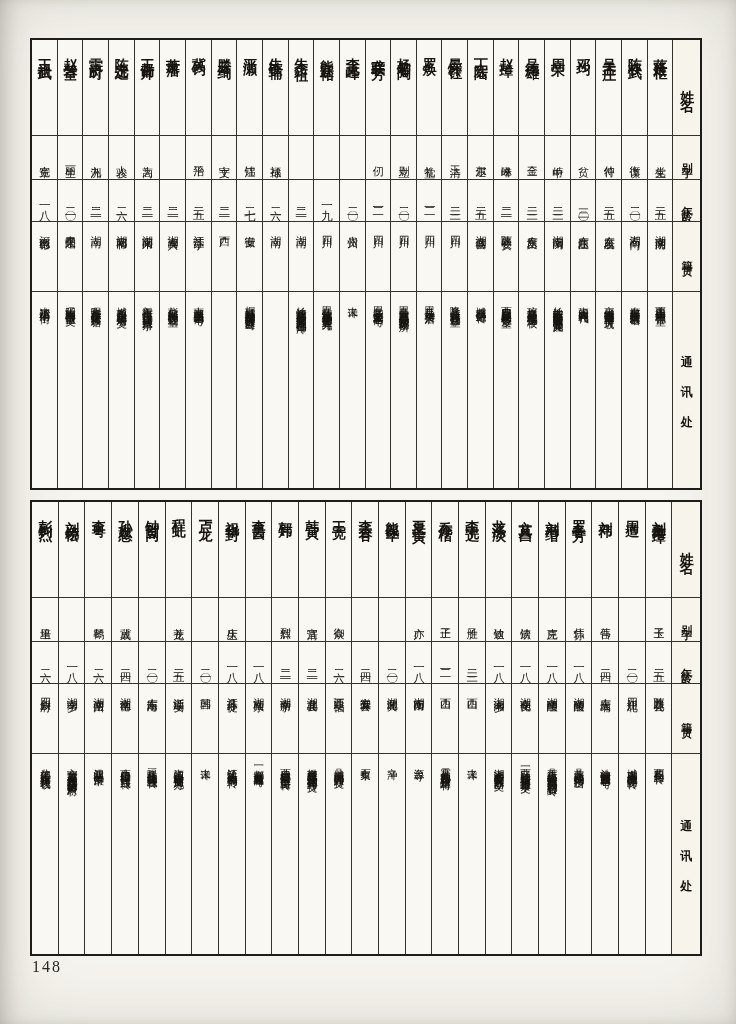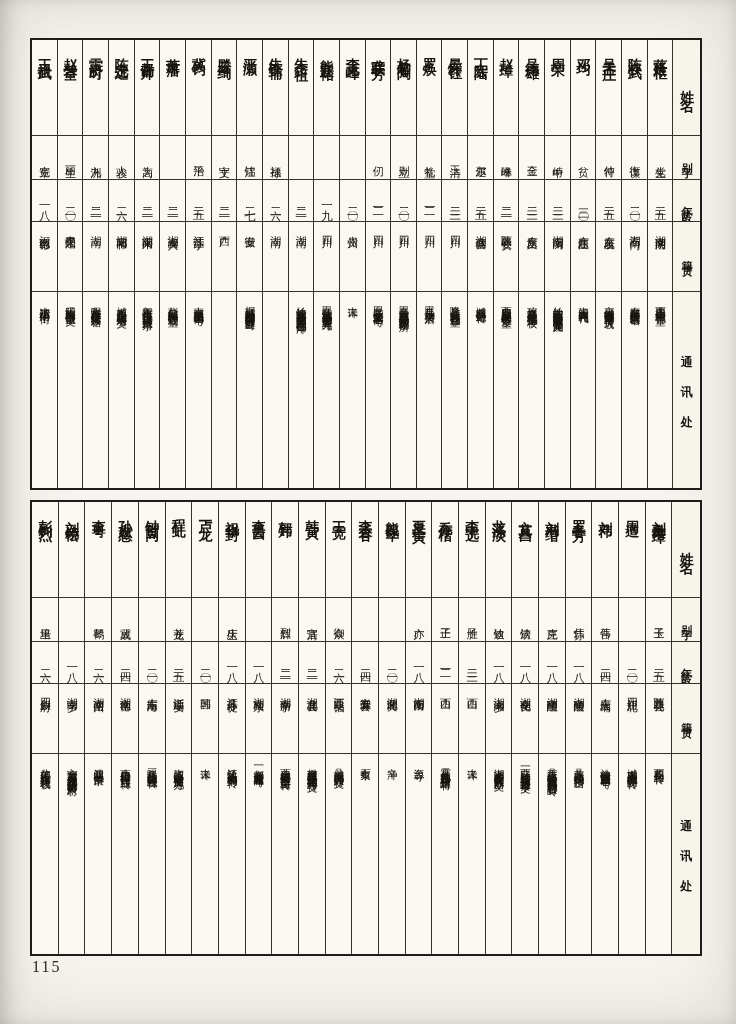--- a/index.html
+++ b/index.html
@@ -418,15 +418,15 @@
       </div>
       <div class="col">
         <div class="cell name">彭钧烈</div>
         <div class="cell zi">培里</div>
         <div class="cell age">二六</div>
         <div class="cell origin">四川叙府</div>
         <div class="cell addr">北门外正街永嘉兴作坊代收</div>
       </div>
     </div>
 
-  <div class="page-number">115</div>
+  <div class="page-number">148</div>
 
 </div>
 
 </body></html>

